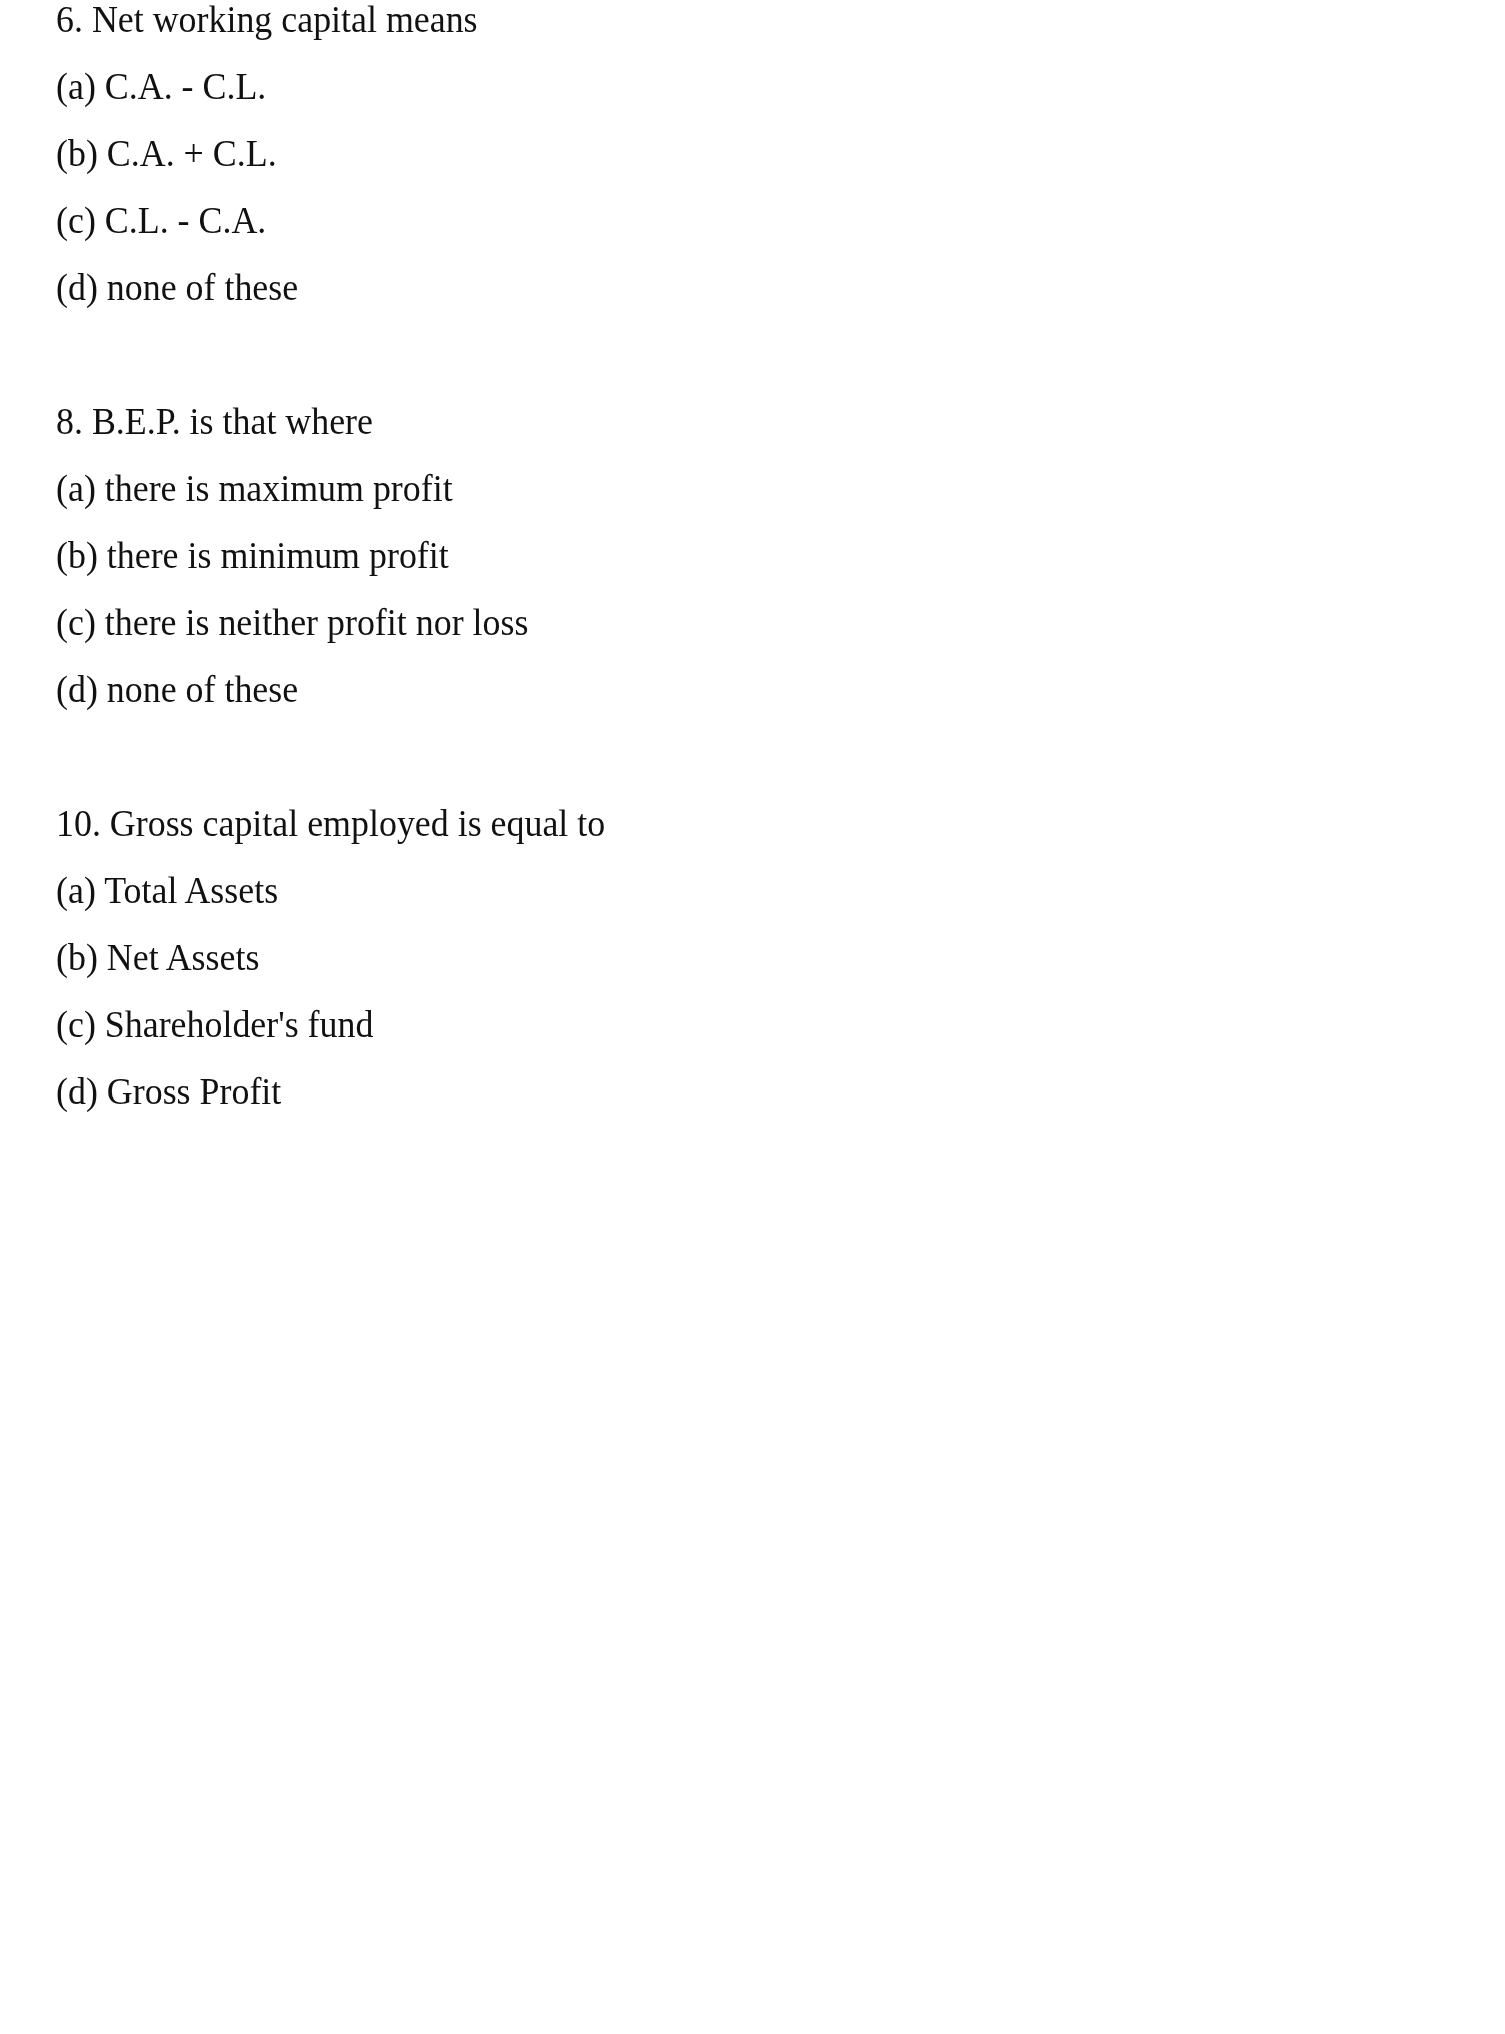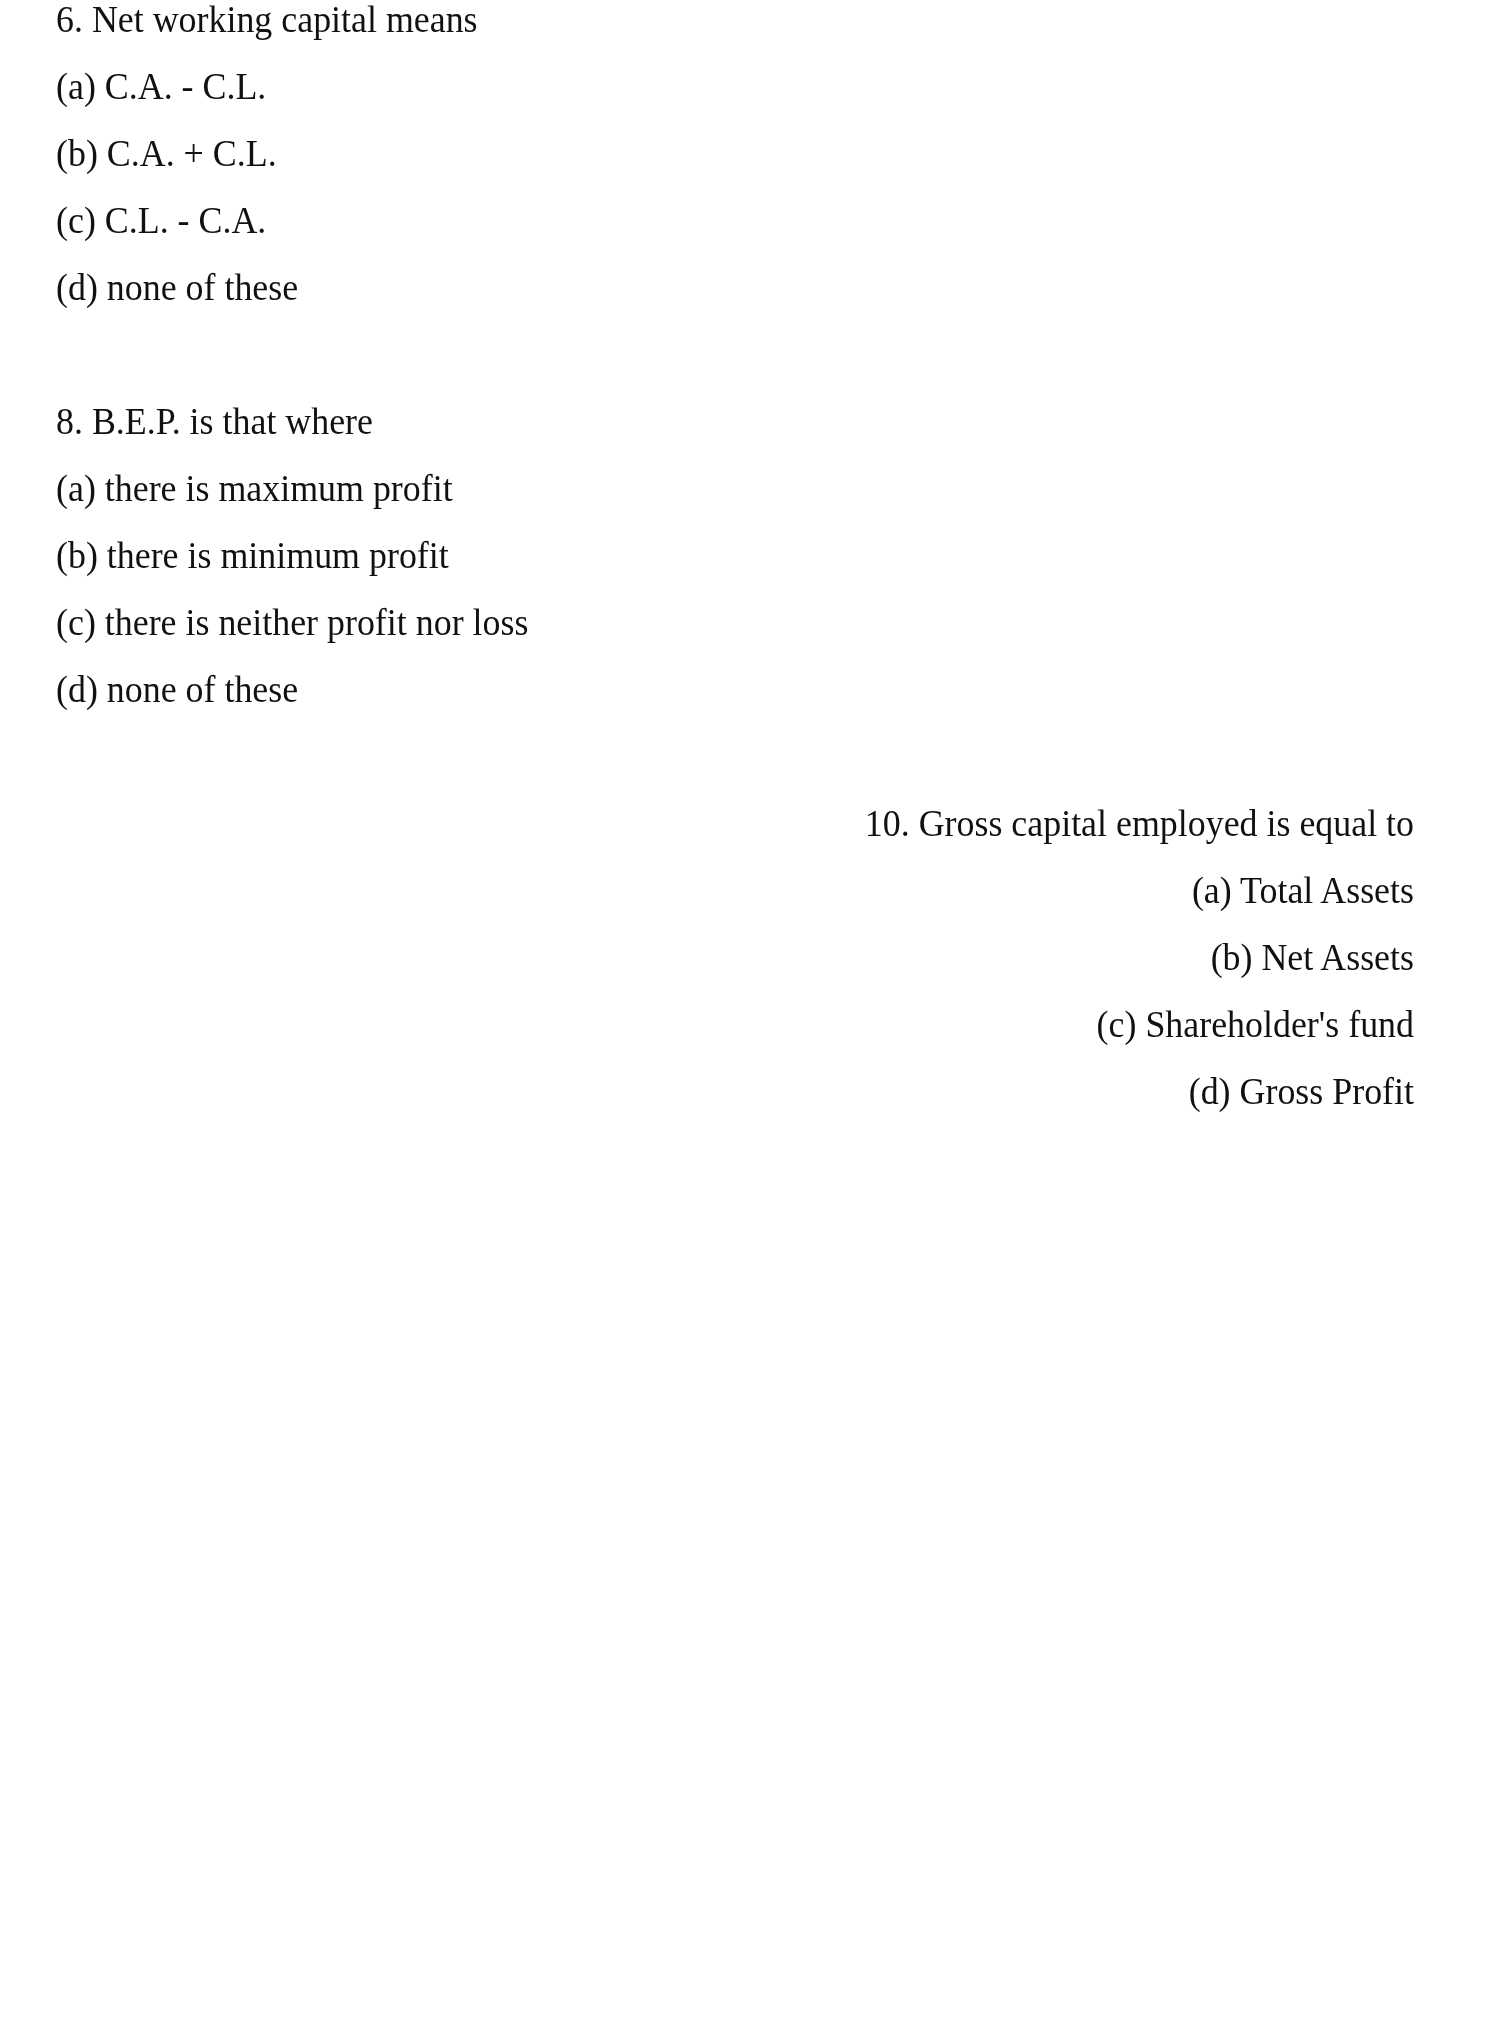--- a/index.html
+++ b/index.html
@@ -9,21 +9,21 @@
     font-family: "Liberation Serif", "DejaVu Serif", serif;
     font-size: 37px;
     color: #111111;
     height: 67px;
     line-height: 67px;
     white-space: nowrap;
     transform: scaleX(0.97);
     transform-origin: left center;
   }
   .question { margin-bottom: 67px; }
-  .question:last-child { margin-bottom: 0; text-align: right; }
+  .question:last-child { margin-bottom: 0; }
 </style>
 </head>
 <body>
 
 <div class="page">
 
   <div class="question">
     <div class="line">6. Net working capital means</div>
     <div class="line">(a) C.A. - C.L.</div>
     <div class="line">(b) C.A. + C.L.</div>

